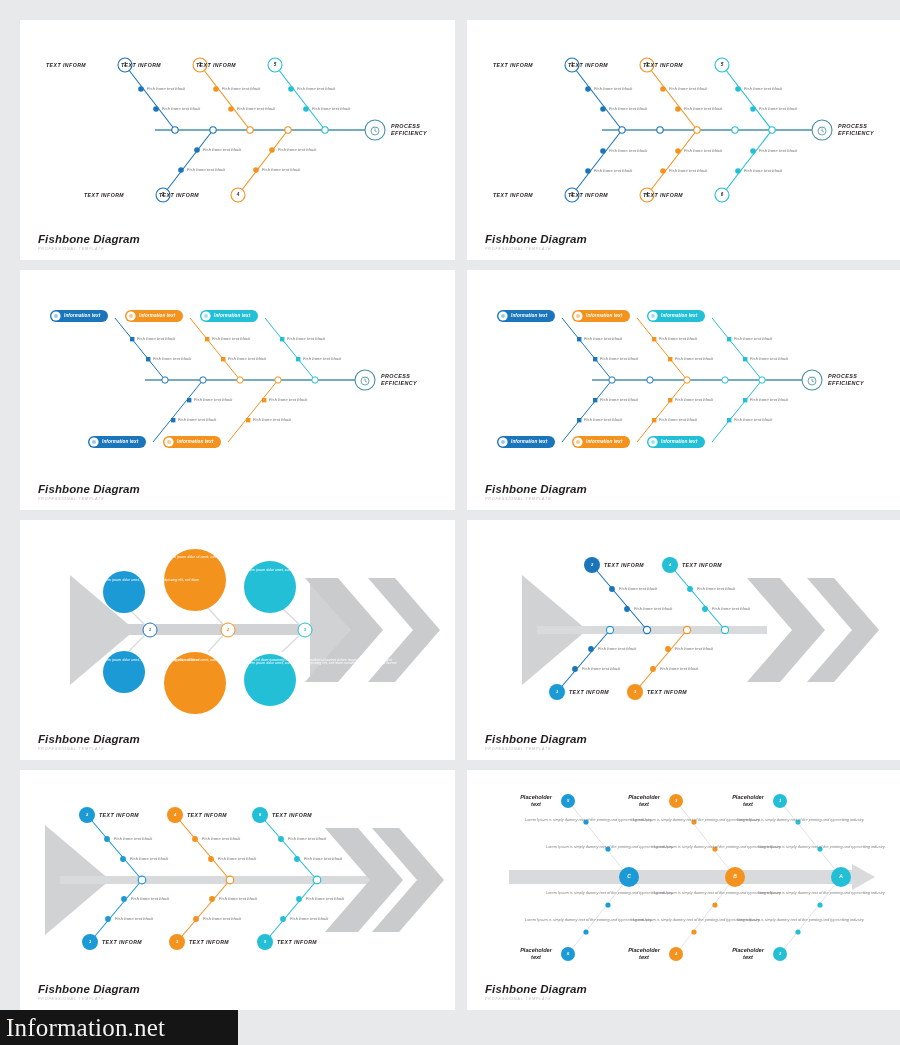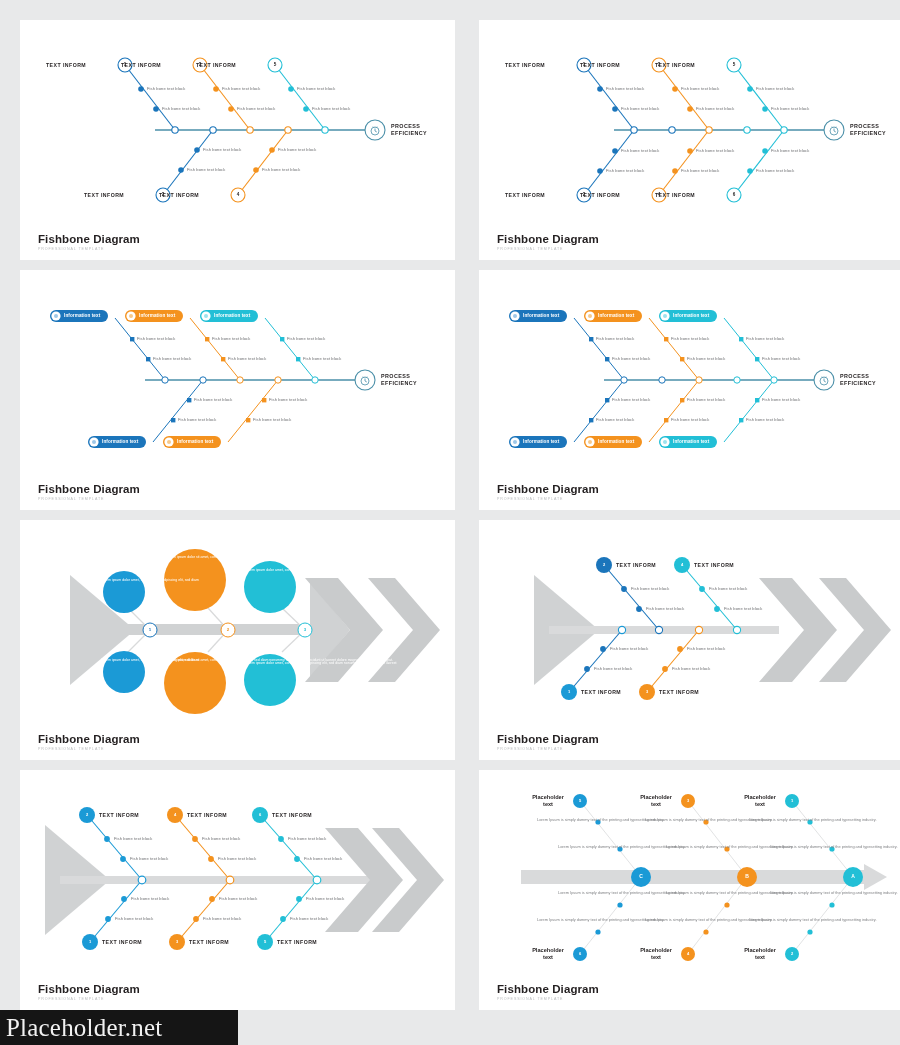--- a/index.html
+++ b/index.html
@@ -10,22 +10,23 @@
     overflow: hidden;
   }
   .page { position: relative; width: 900px; height: 1045px; }
 
   .grid {
     position: absolute; top: 0; left: 0;
     width: 900px; height: 1010px;
     display: grid;
     grid-template-columns: 435px 435px;
     grid-template-rows: 240px 240px 240px 240px;
-    gap: 10px 24px;
+    gap: 10px 12px;
     padding: 20px 10px 0 20px;
+    font-style: italic;
   }
 
   .card {
     position: relative;
     background: #ffffff;
     overflow: hidden;
   }
   .stage { position: absolute; inset: 0; }
   .stage svg { position: absolute; top: 0; left: 0; width: 100%; height: 100%; }
 
@@ -625,15 +626,15 @@
       </div>
       <div class="footer">
         <div class="ftitle">Fishbone Diagram</div>
         <div class="fsub">PROFESSIONAL TEMPLATE</div>
       </div>
     </div>
 
   </div>
 
   <div class="watermark">
-    <span>Placeholder.net</span>
+    <span>Information.net</span>
   </div>
 </div>
 
 </body></html>

